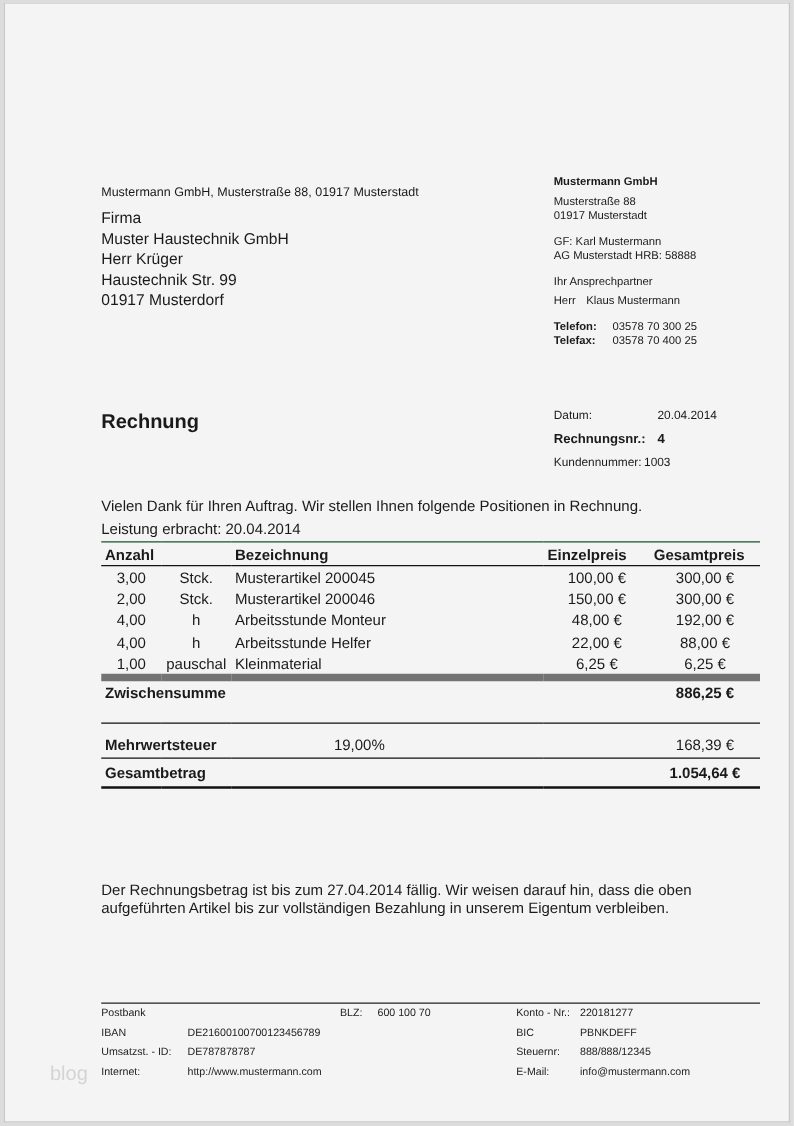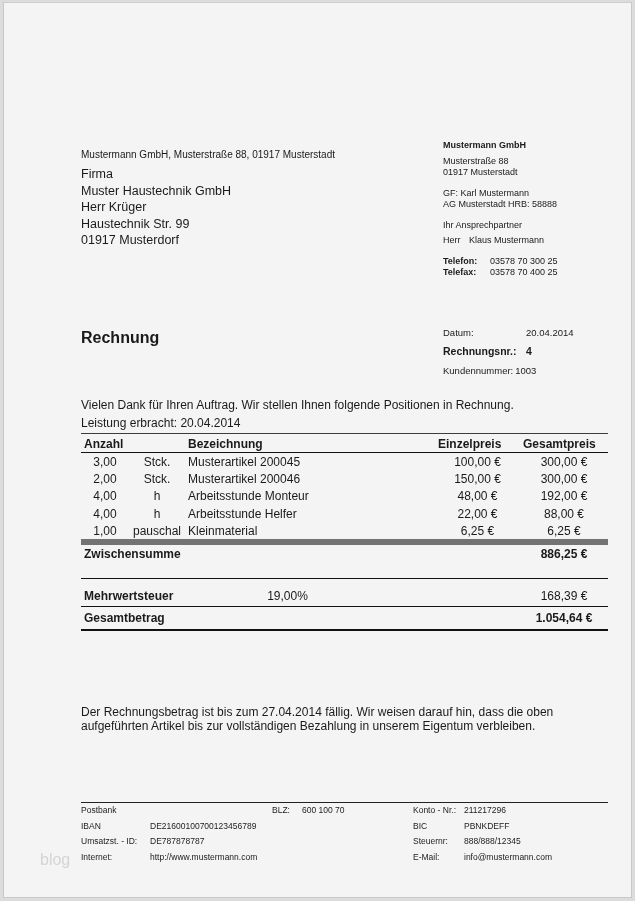--- a/index.html
+++ b/index.html
@@ -196,21 +196,21 @@
     <div>aufgeführten Artikel bis zur vollständigen Bezahlung in unserem Eigentum verbleiben.</div>
   </div>
 
   <div class="footer-rule"></div>
 
   <div class="footer">
     <div class="abs" style="left:77px;top:802px">Postbank</div>
     <div class="abs" style="left:268px;top:802px">BLZ:</div>
     <div class="abs" style="left:298px;top:802px">600 100 70</div>
     <div class="abs" style="left:409px;top:802px">Konto - Nr.:</div>
-    <div class="abs" style="left:460px;top:802px">211217296</div>
+    <div class="abs" style="left:460px;top:802px">220181277</div>
 
     <div class="abs" style="left:77px;top:818px">IBAN</div>
     <div class="abs" style="left:146px;top:818px">DE21600100700123456789</div>
     <div class="abs" style="left:409px;top:818px">BIC</div>
     <div class="abs" style="left:460px;top:818px">PBNKDEFF</div>
 
     <div class="abs" style="left:77px;top:833px">Umsatzst. - ID:</div>
     <div class="abs" style="left:146px;top:833px">DE787878787</div>
     <div class="abs" style="left:409px;top:833px">Steuernr:</div>
     <div class="abs" style="left:460px;top:833px">888/888/12345</div>

